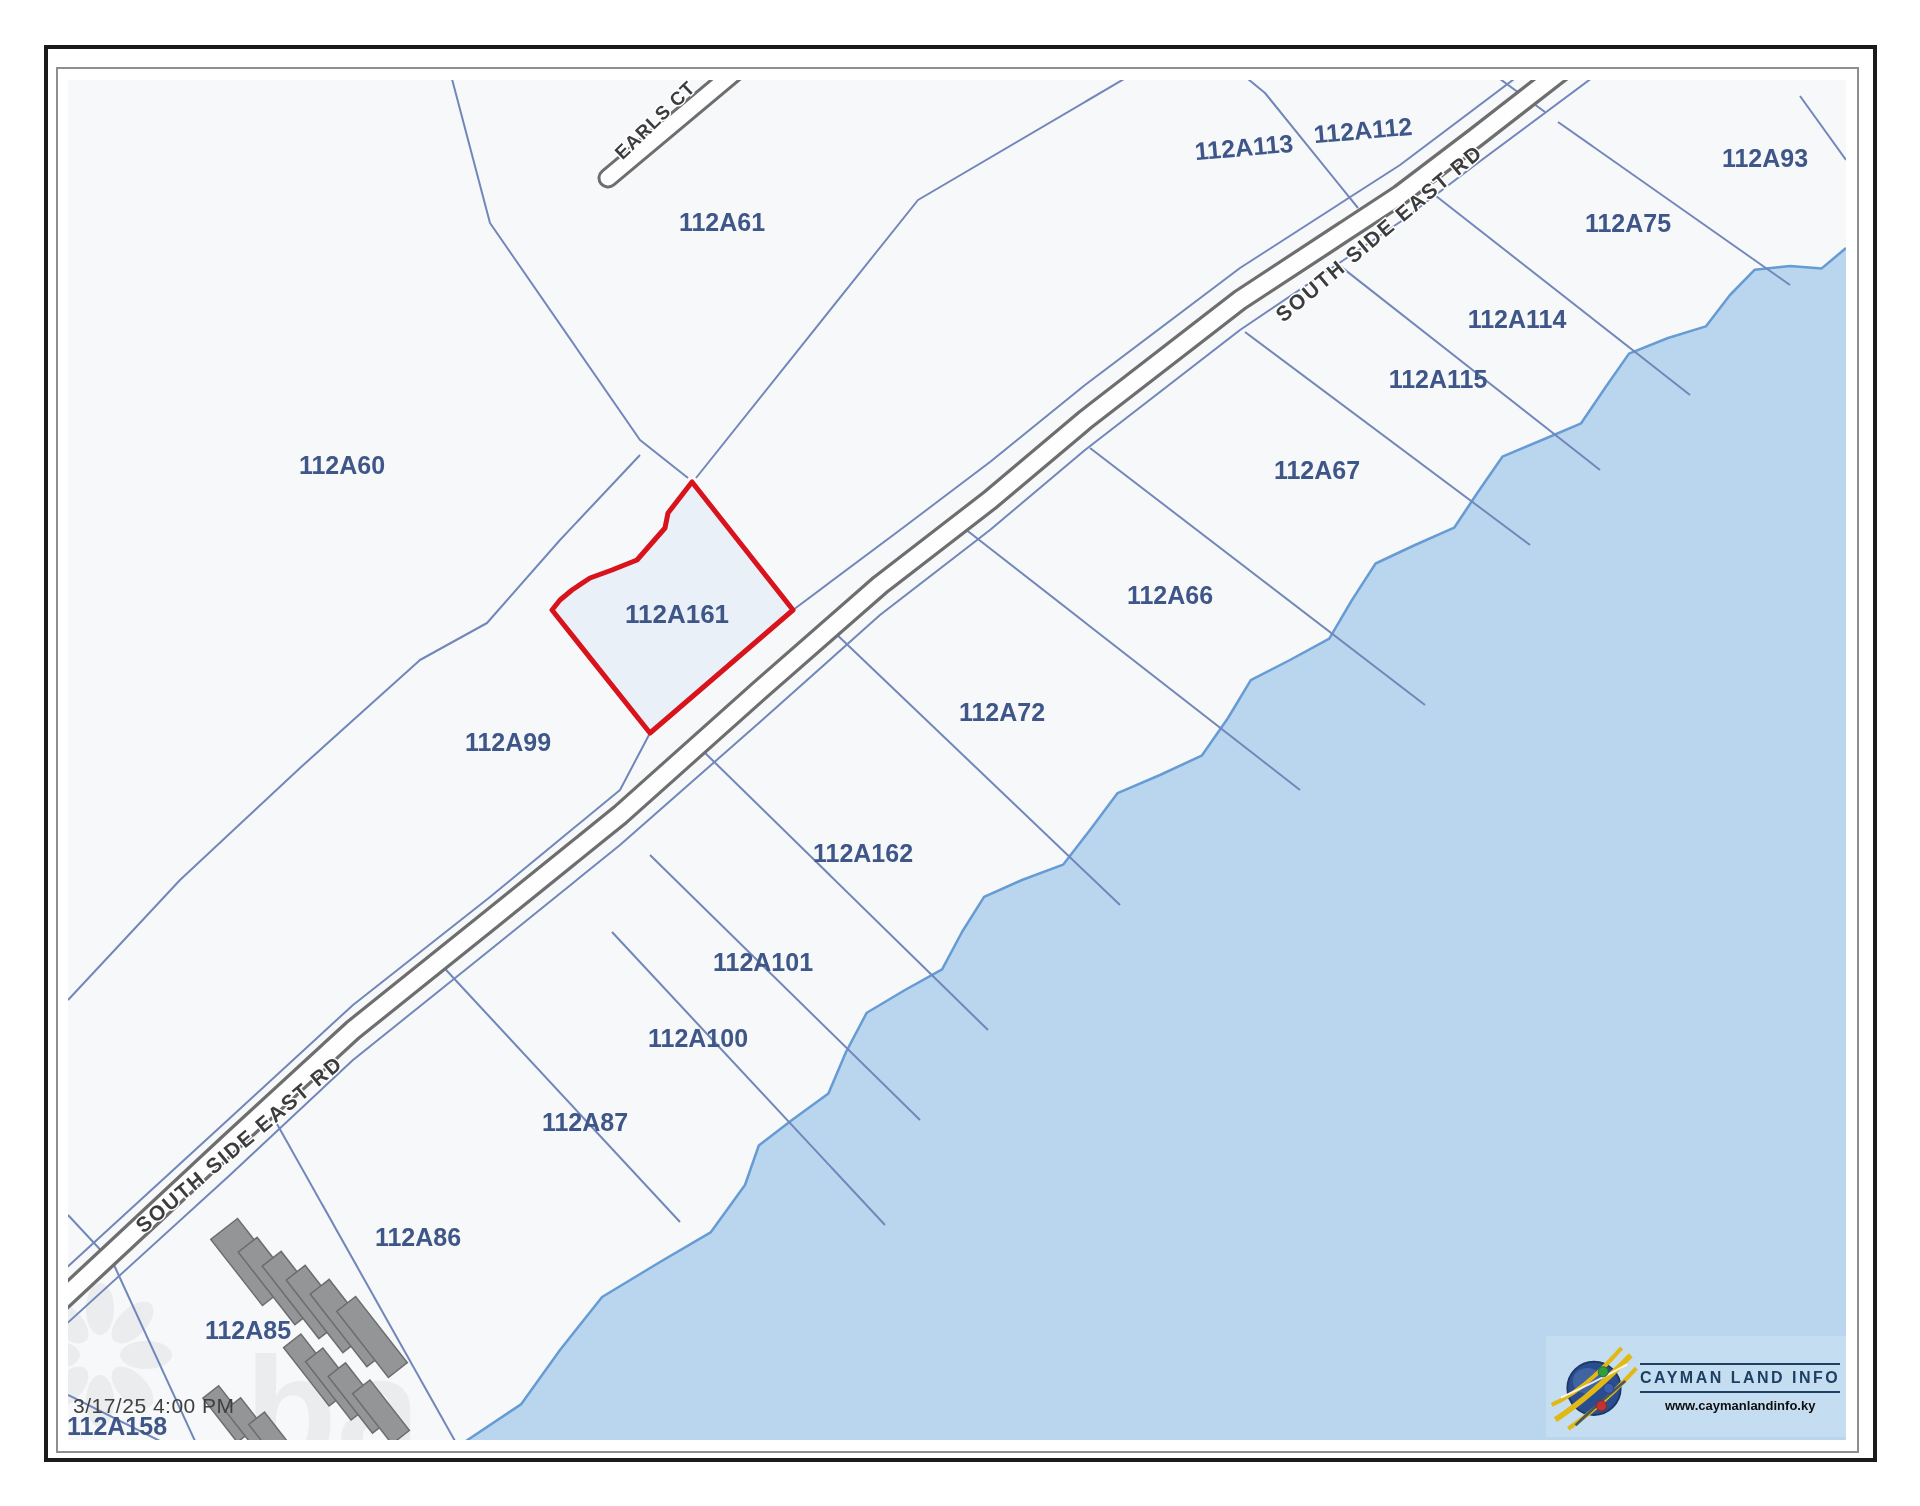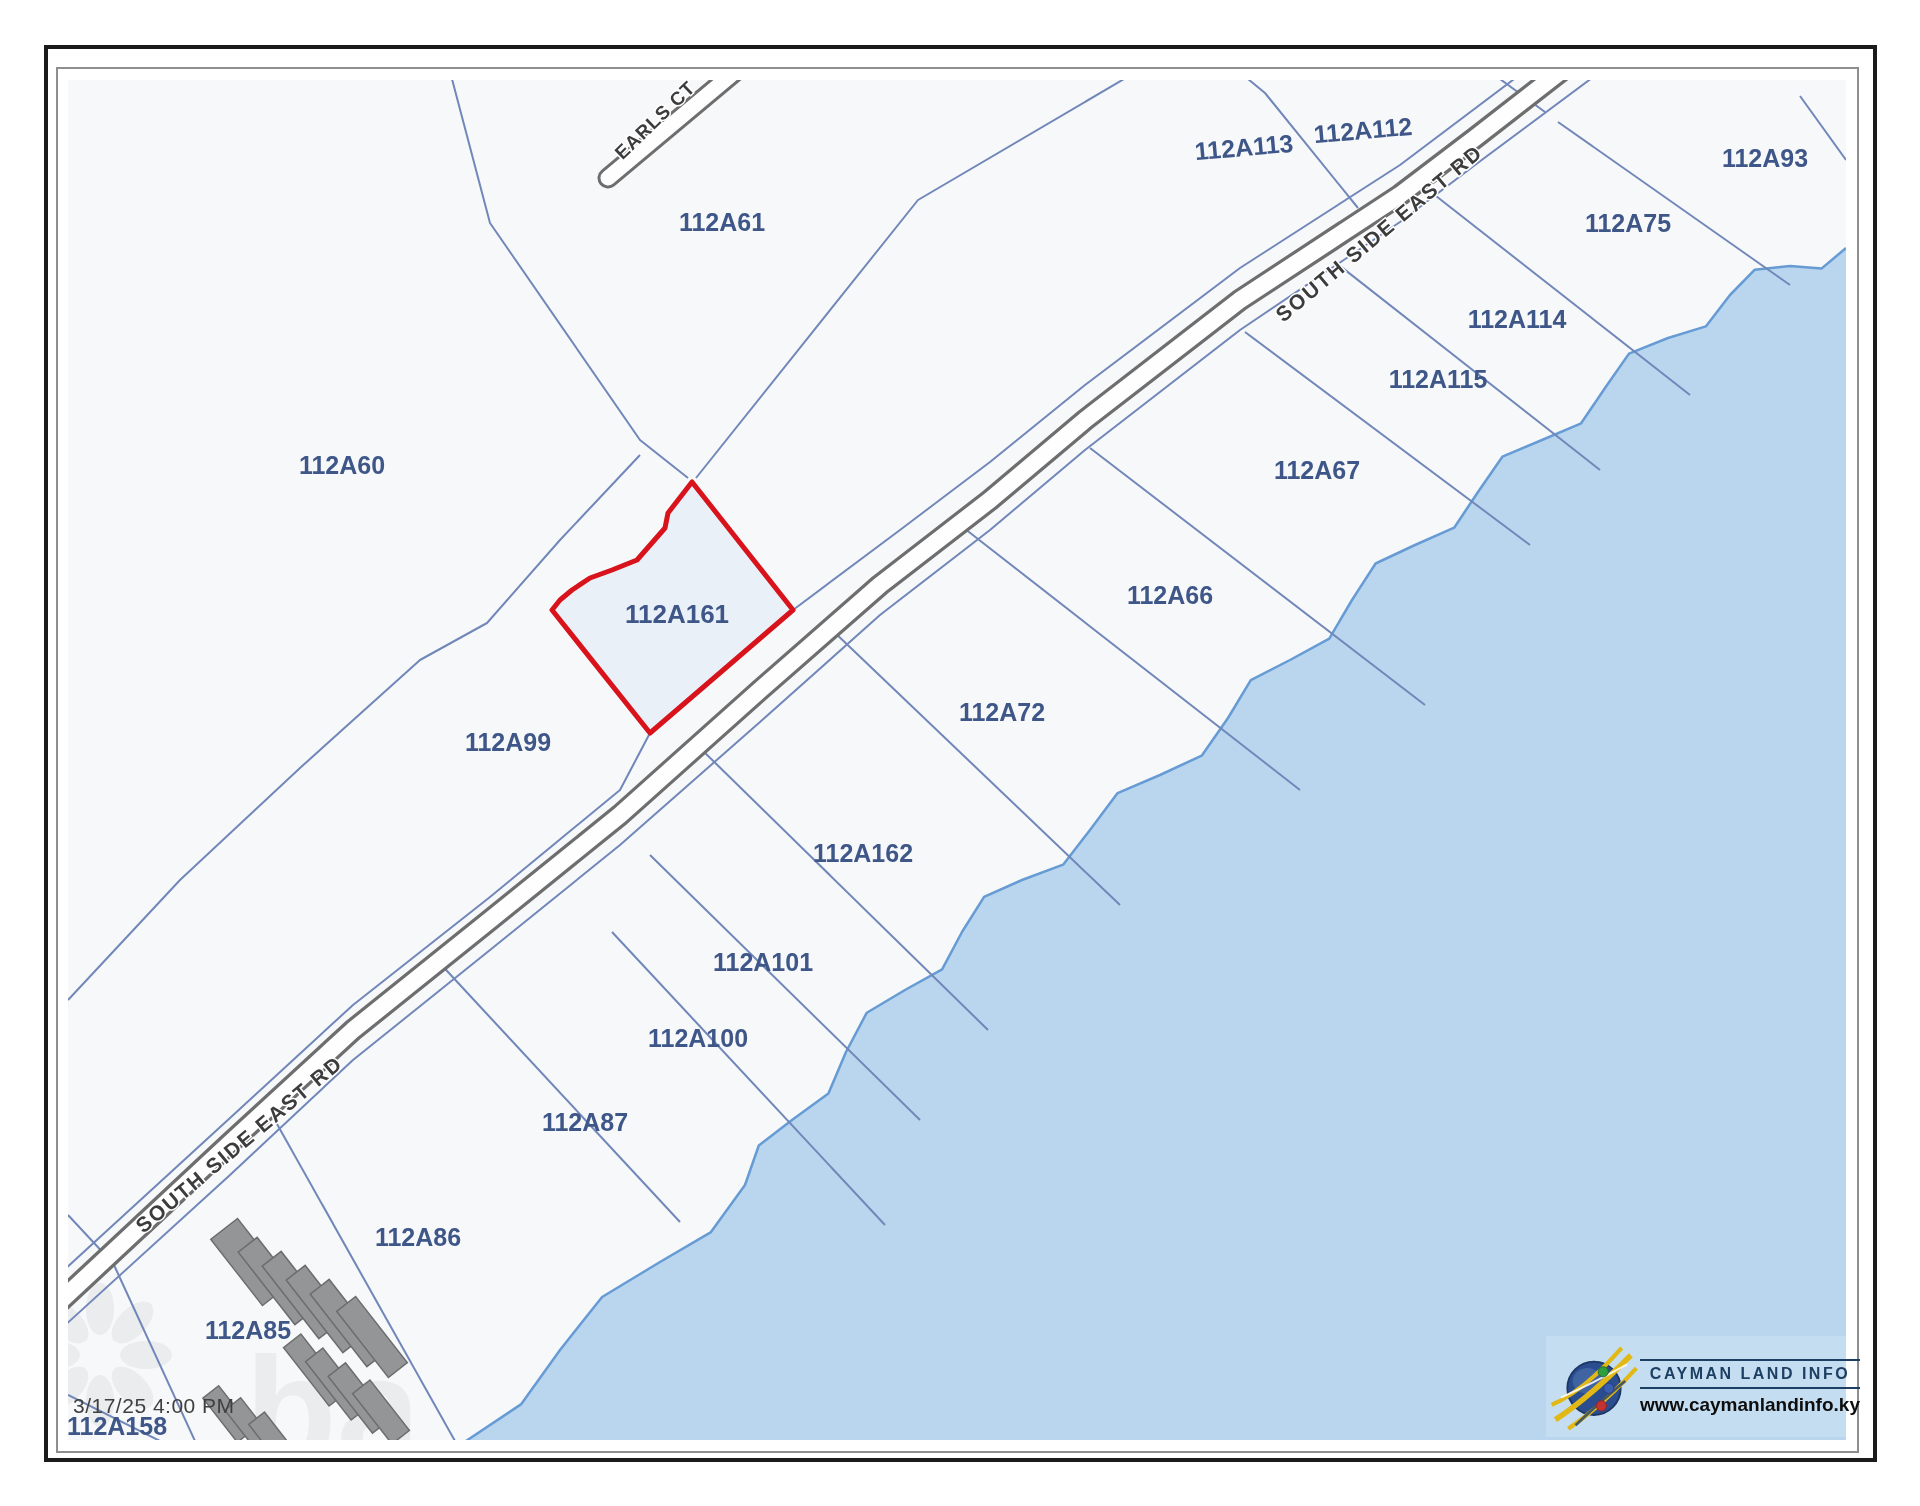--- a/index.html
+++ b/index.html
@@ -16,21 +16,21 @@
   .timestamp{position:absolute;left:73px;top:1394px;font-size:21px;color:#404040;
              letter-spacing:.5px;}
   .logo-box{position:absolute;left:1546px;top:1336px;width:300px;height:101px;
             background:#c5ddf1;display:flex;align-items:center;
             padding:3px 8px 3px 2px;box-sizing:border-box;}
   .logo-globe{width:92px;height:95px;flex:0 0 auto;}
   .logo-col{flex:1;display:flex;flex-direction:column;justify-content:space-between;}
   .logo-rule{border-top:2px solid #1d3f63;margin:2px 0;}
   .logo-title{color:#1d3f63;font-weight:bold;font-size:16px;letter-spacing:2.5px;
               text-align:center;padding:2px 0;white-space:nowrap;}
-  .logo-url{color:#0d0d0d;font-weight:bold;font-size:19px;text-align:center;
+  .logo-url{color:#0d0d0d;font-weight:bold;font-size:13px;text-align:center;
             padding-top:3px;white-space:nowrap;}
 </style>
 </head>
 <body>
 
 <div class="page">
   <svg id="map" viewBox="0 0 1920 1506">
       <rect x="46" y="47" width="1829" height="1413" fill="#ffffff" stroke="#1b1b1b" stroke-width="4"></rect>
       <rect x="57" y="68" width="1801" height="1384" fill="none" stroke="#8e8e8e" stroke-width="2"></rect>
       <defs>

